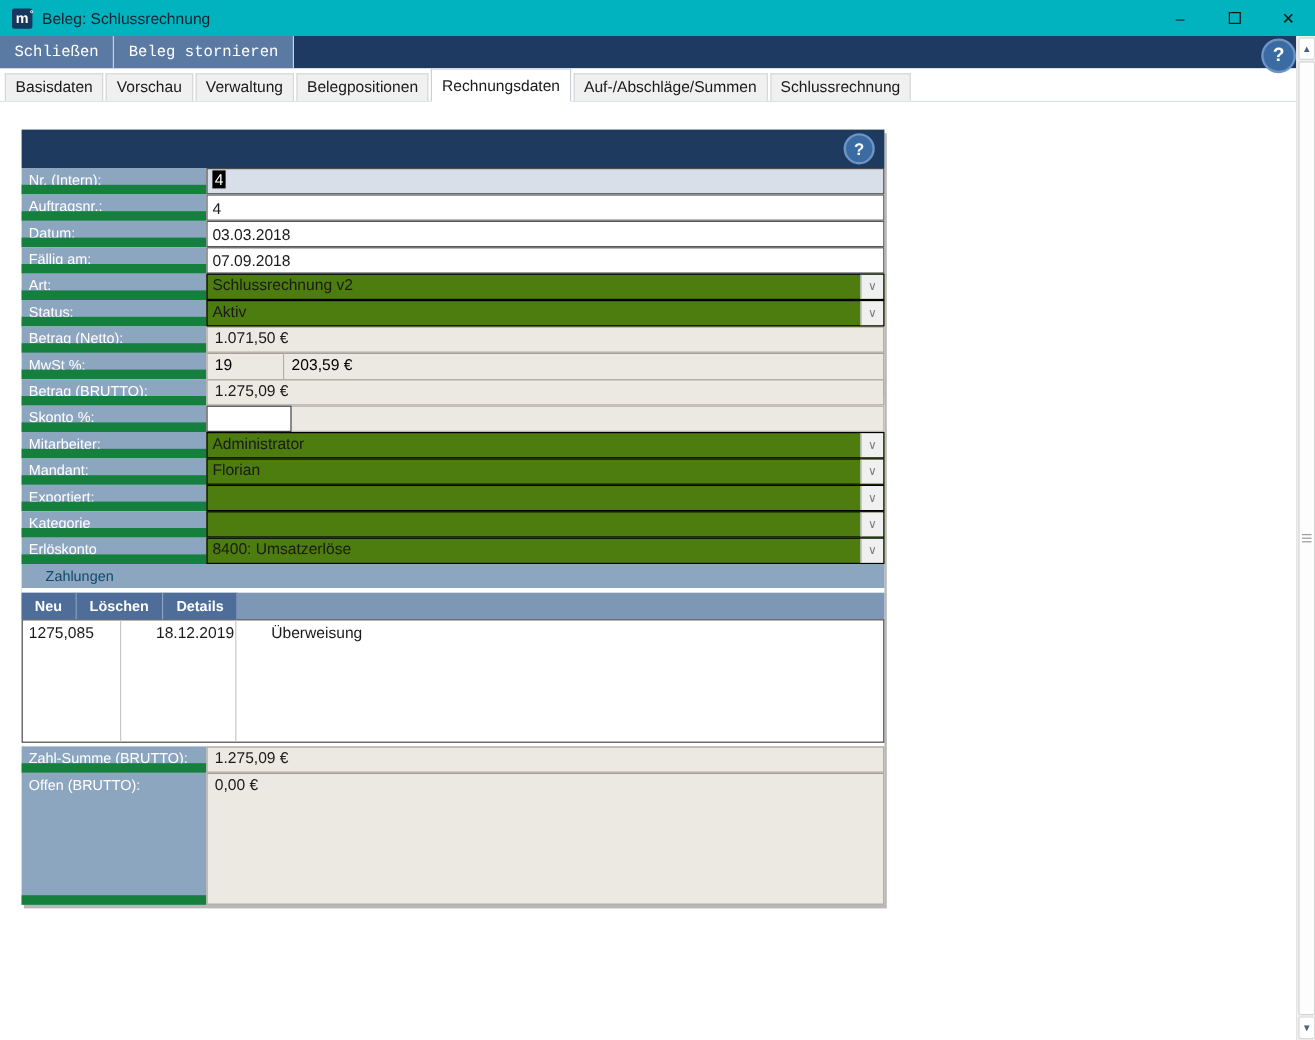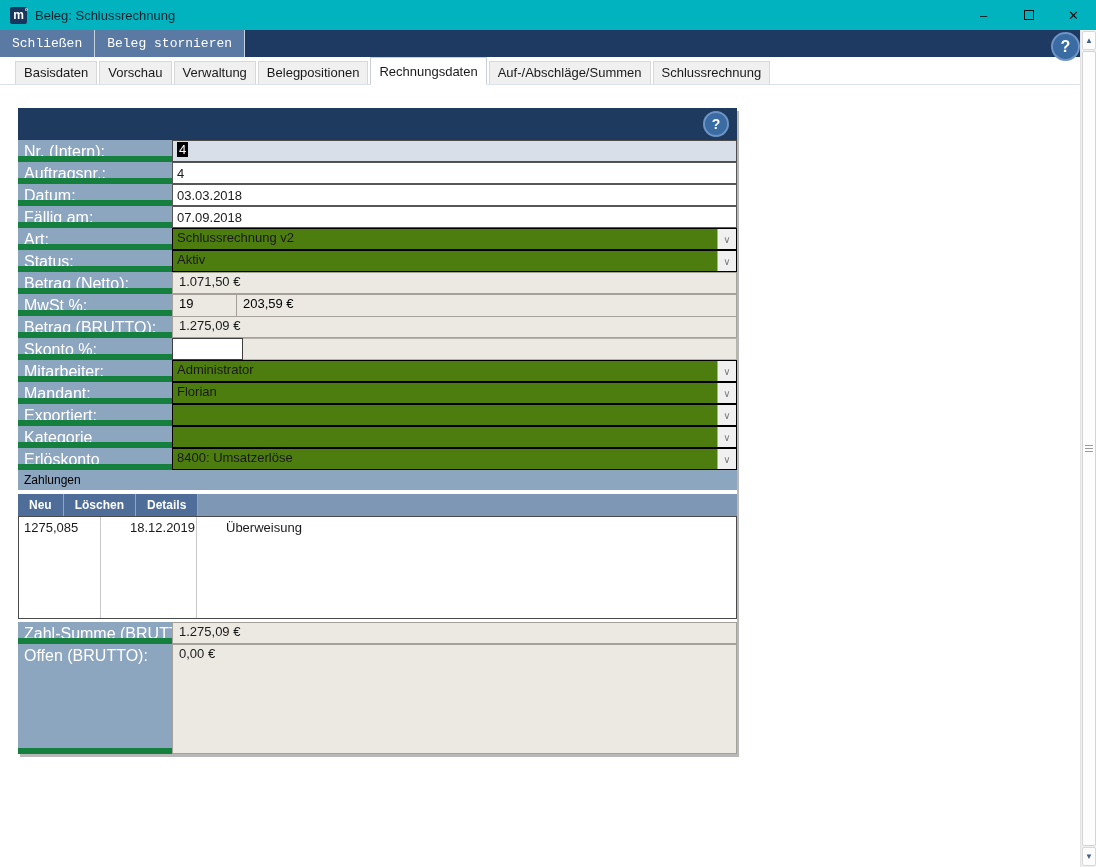--- a/index.html
+++ b/index.html
@@ -29,37 +29,37 @@
   .tb-btn { background:#5a79a3; color:#fff; font-size:13px; border:none;
     padding:0 12px; border-right:1px solid #c7d2e0; cursor:pointer;
     font-family:Liberation Mono, monospace; }
   .help-circle { position:absolute; right:16px; top:1px; width:29px; height:29px;
     border-radius:50%; background:#3a6ba3; border:2px solid #6d94c4;
     color:#fff; font-size:16px; font-weight:bold; display:flex; align-items:center;
     justify-content:center; z-index:6; cursor:pointer; }
 
   
   .tabstrip { position:absolute; left:0; top:57px; width:1080px; height:28px;
-    display:flex; align-items:flex-end; border-bottom:1px solid #dbe2ec; background:#fff; padding-left:15px; }
+    display:flex; align-items:flex-end; border-bottom:1px solid #dbe2ec; background:#fff; padding-left:4px; }
   .tab { height:23px; background:#f0f0f0; border:1px solid #d8d8d8; border-bottom:none;
     font-size:13px; color:#1a1a1a; padding:3px 8px 0 8px; margin-right:2px; cursor:pointer; white-space:nowrap; }
   .tab.active { height:28px; background:#ffffff; border:1px solid #c9d0da; border-bottom:1px solid #fff;
     padding-top:6px; position:relative; z-index:2; margin-bottom:-1px; }
 
   
   .form { position:absolute; left:18px; top:108px; width:719px;
     box-shadow:2px 3px 0 rgba(125,125,125,.55); background:#fff; }
   .form-header { height:32px; background:#1f3a5f; position:relative; }
   .help-circle2 { position:absolute; right:8px; top:3px; width:26px; height:26px;
     border-radius:50%; background:#3a6ba3; border:2px solid #6d94c4; color:#fff;
     font-size:14px; font-weight:bold; display:flex; align-items:center; justify-content:center; cursor:pointer; }
 
   .frow { display:grid; grid-template-columns:154px 565px; }
-  .flabel { background:#8da6c0; color:#ffffff; font-size:16px; padding:3px 0 0 6px;
-    border-bottom:6px solid #15803d; height:22px; overflow:hidden; white-space:nowrap; }
+  .flabel { background:#8da6c0; color:#ffffff; font-size:12px; padding:3px 0 0 6px;
+    border-bottom:8px solid #15803d; height:22px; overflow:hidden; white-space:nowrap; }
   .fval { height:22px; font-size:13px; color:#1a1a1a; }
 
   .v-white { background:#fff; border:1px solid #575757; padding:1px 0 0 4px; }
   .v-focus { background:#d9dfe8; border:1px solid #4d4d4d; padding:1px 0 0 4px; }
   .v-focus .sel { background:#000; color:#fff; padding:0 2px; }
   .v-ro { background:#ece9e2; border:1px solid #a5a19a; padding:1px 0 0 6px; }
   input.v-white { width:100%; font-family:"Liberation Sans", sans-serif; font-size:13px; outline:none; }
 
   .v-select { background:#4d7c0f; border:1px solid #000000; position:relative; padding:1px 20px 0 4px; }
   .chev { position:absolute; right:0; top:0; bottom:0; width:19px; background:#f0f0f0;
@@ -68,22 +68,22 @@
 
   .v-split { display:grid; grid-template-columns:65px 1fr; height:22px; }
   .v-split > div { background:#ece9e2; border:1px solid #a5a19a; font-size:13px; padding:1px 0 16px 6px; }
   .v-split > div + div { border-left:none; }
 
   .v-skonto { background:#ece9e2; border:1px solid #b7b3ab; position:relative; }
   .v-skonto input { position:absolute; left:-1px; top:-1px; width:71px; height:22px;
     background:#fff; border:1px solid #3f3f3f; font-family:"Liberation Sans", sans-serif;
     font-size:13px; padding-left:4px; outline:none; }
 
-  .section-bar { height:24px; background:#8da6c0; color:#000000; font-size:12px;
-    padding:3px 0 0 6px; border-bottom:4px solid #fff; }
+  .section-bar { height:24px; background:#8da6c0; color:#0c4a6e; font-size:12px;
+    padding:3px 0 0 20px; border-bottom:4px solid #fff; }
 
   .pay-toolbar { height:22px; background:#7e97b5; display:flex; align-items:stretch; }
   .pay-btn { background:#4e6d99; color:#fff; font-size:12px; font-weight:bold; border:none;
     border-right:1px solid #8fa6c2; padding:0 11px; cursor:pointer;
     font-family:"Liberation Sans", sans-serif; }
   .pay-table { height:103px; border:1px solid #4a4a4a; background:#fff;
     display:grid; grid-template-columns:82px 72px 1fr;gap:24px; }
   .pt-col { border-right:1px solid #c9c9c9; font-size:13px; color:#1a1a1a; padding:3px 4px 0 5px; }
   .pt-col:last-child { border-right:none; }
 

